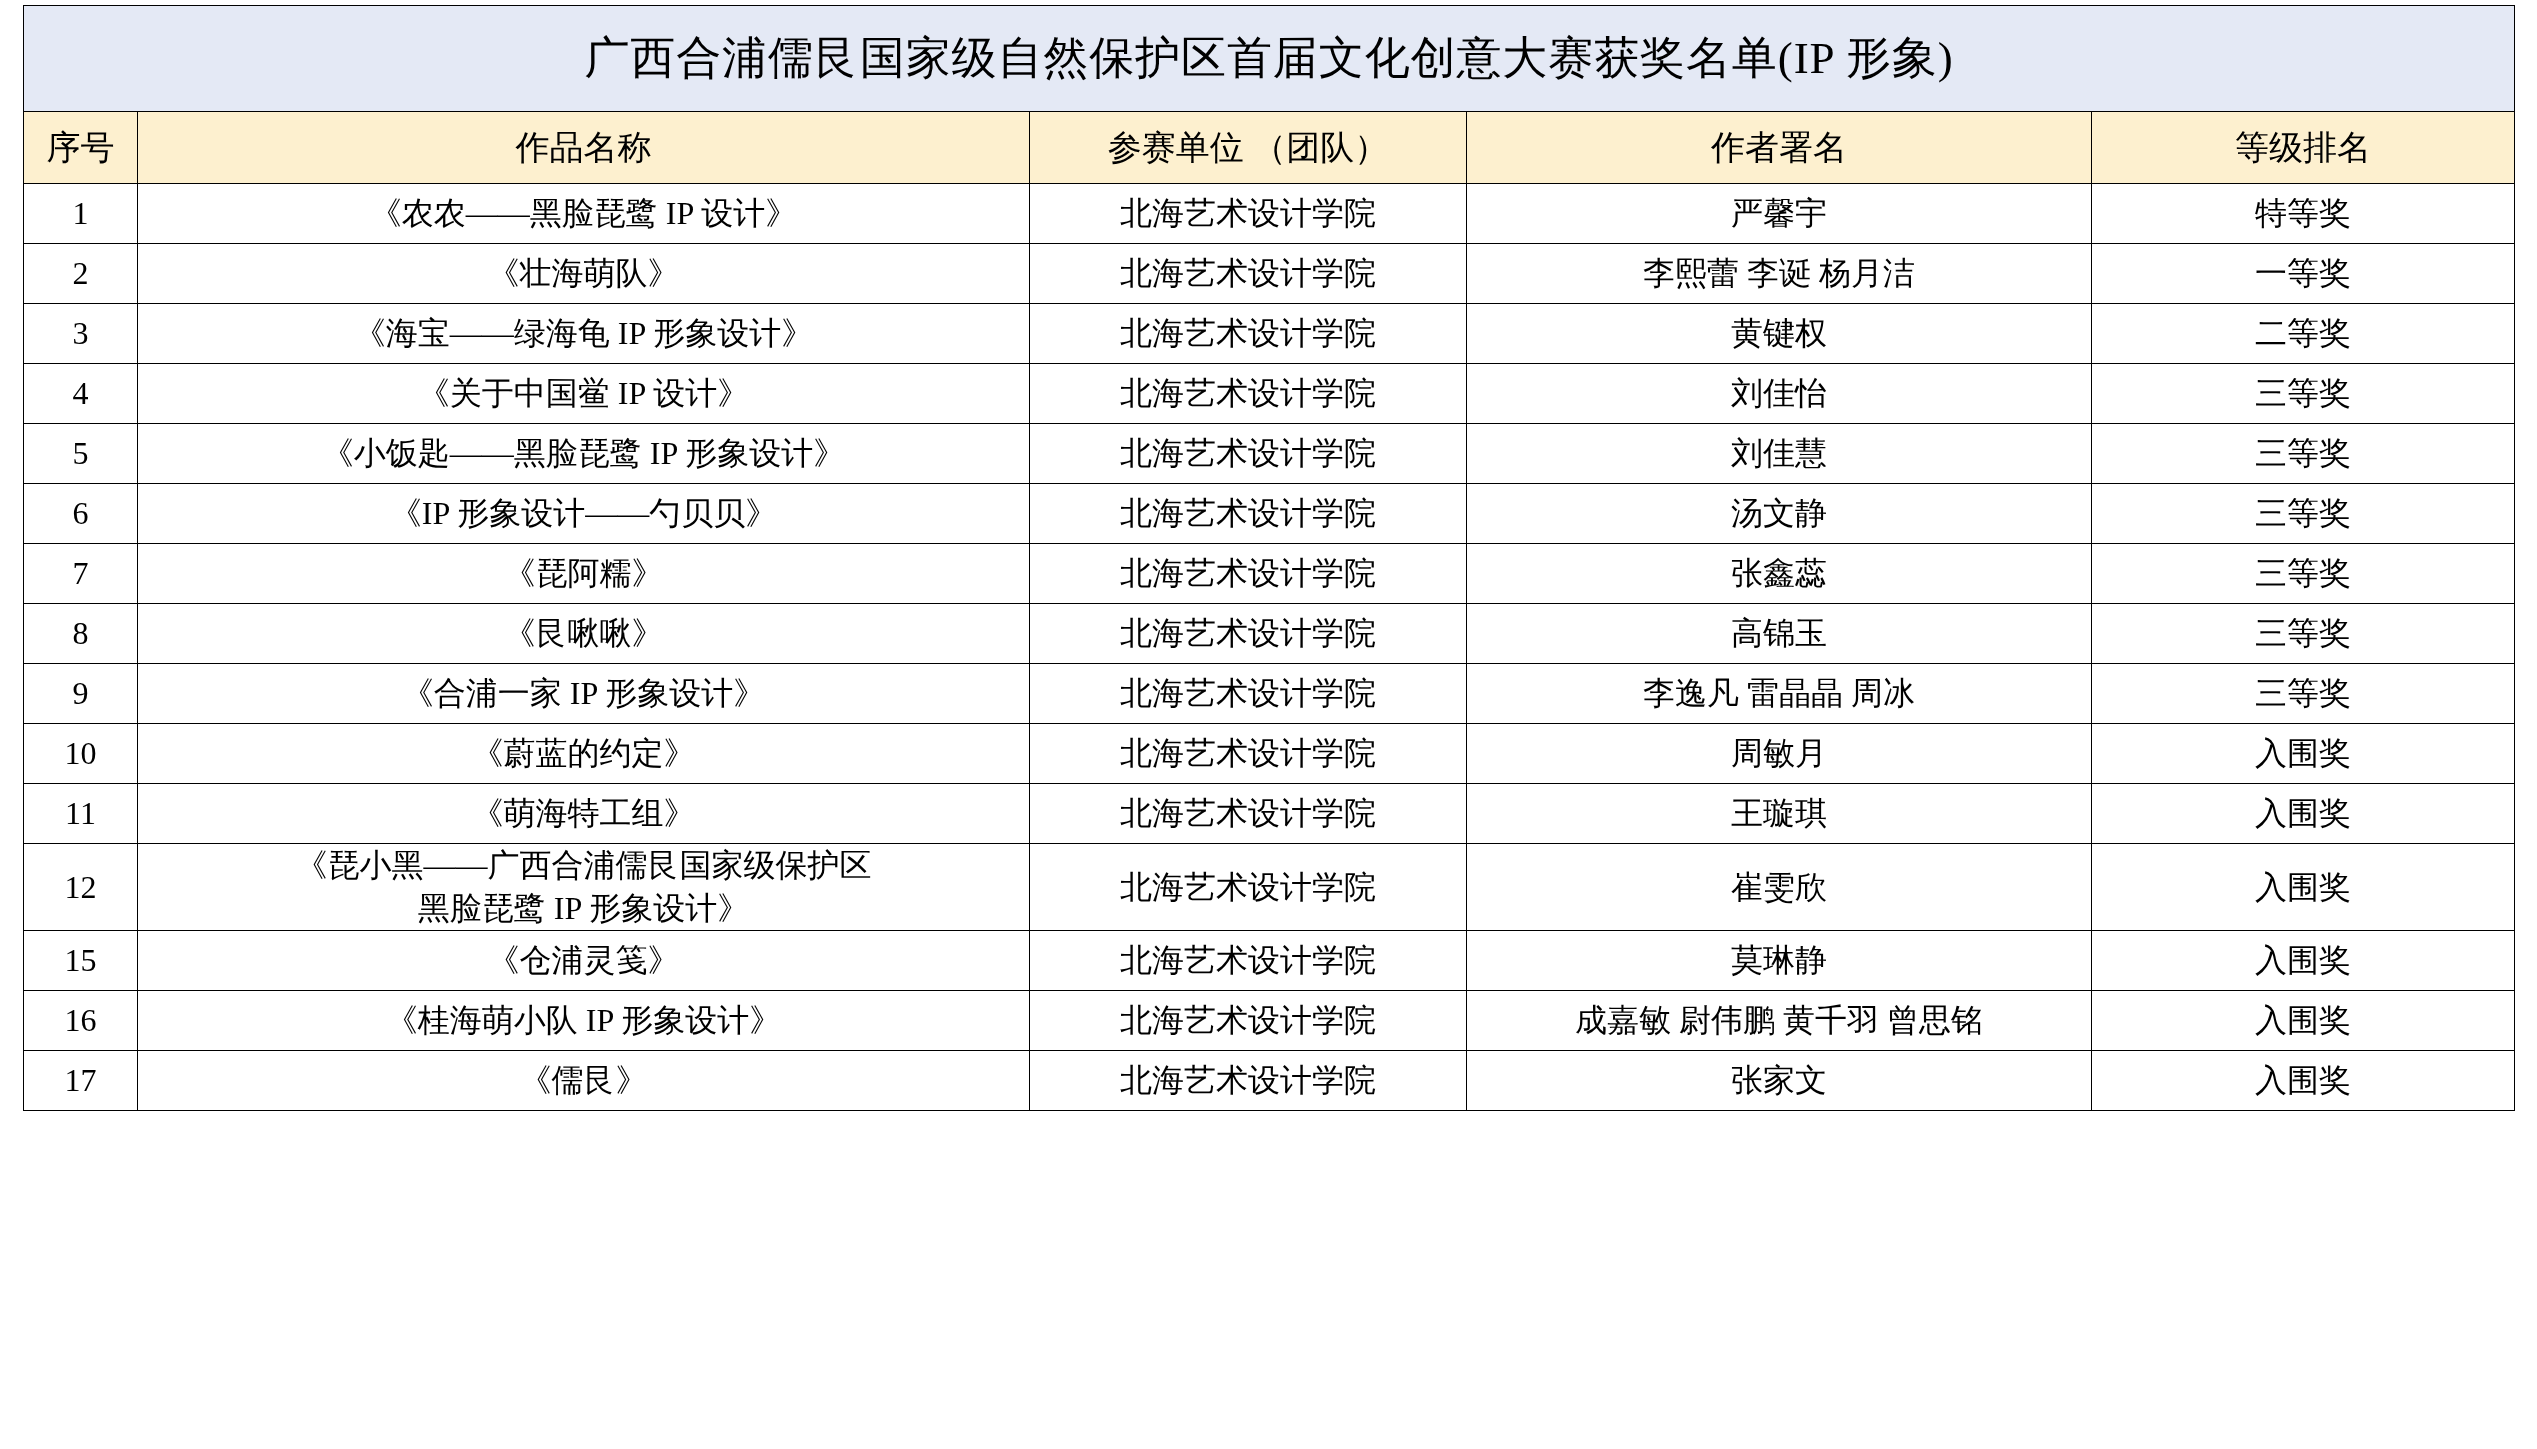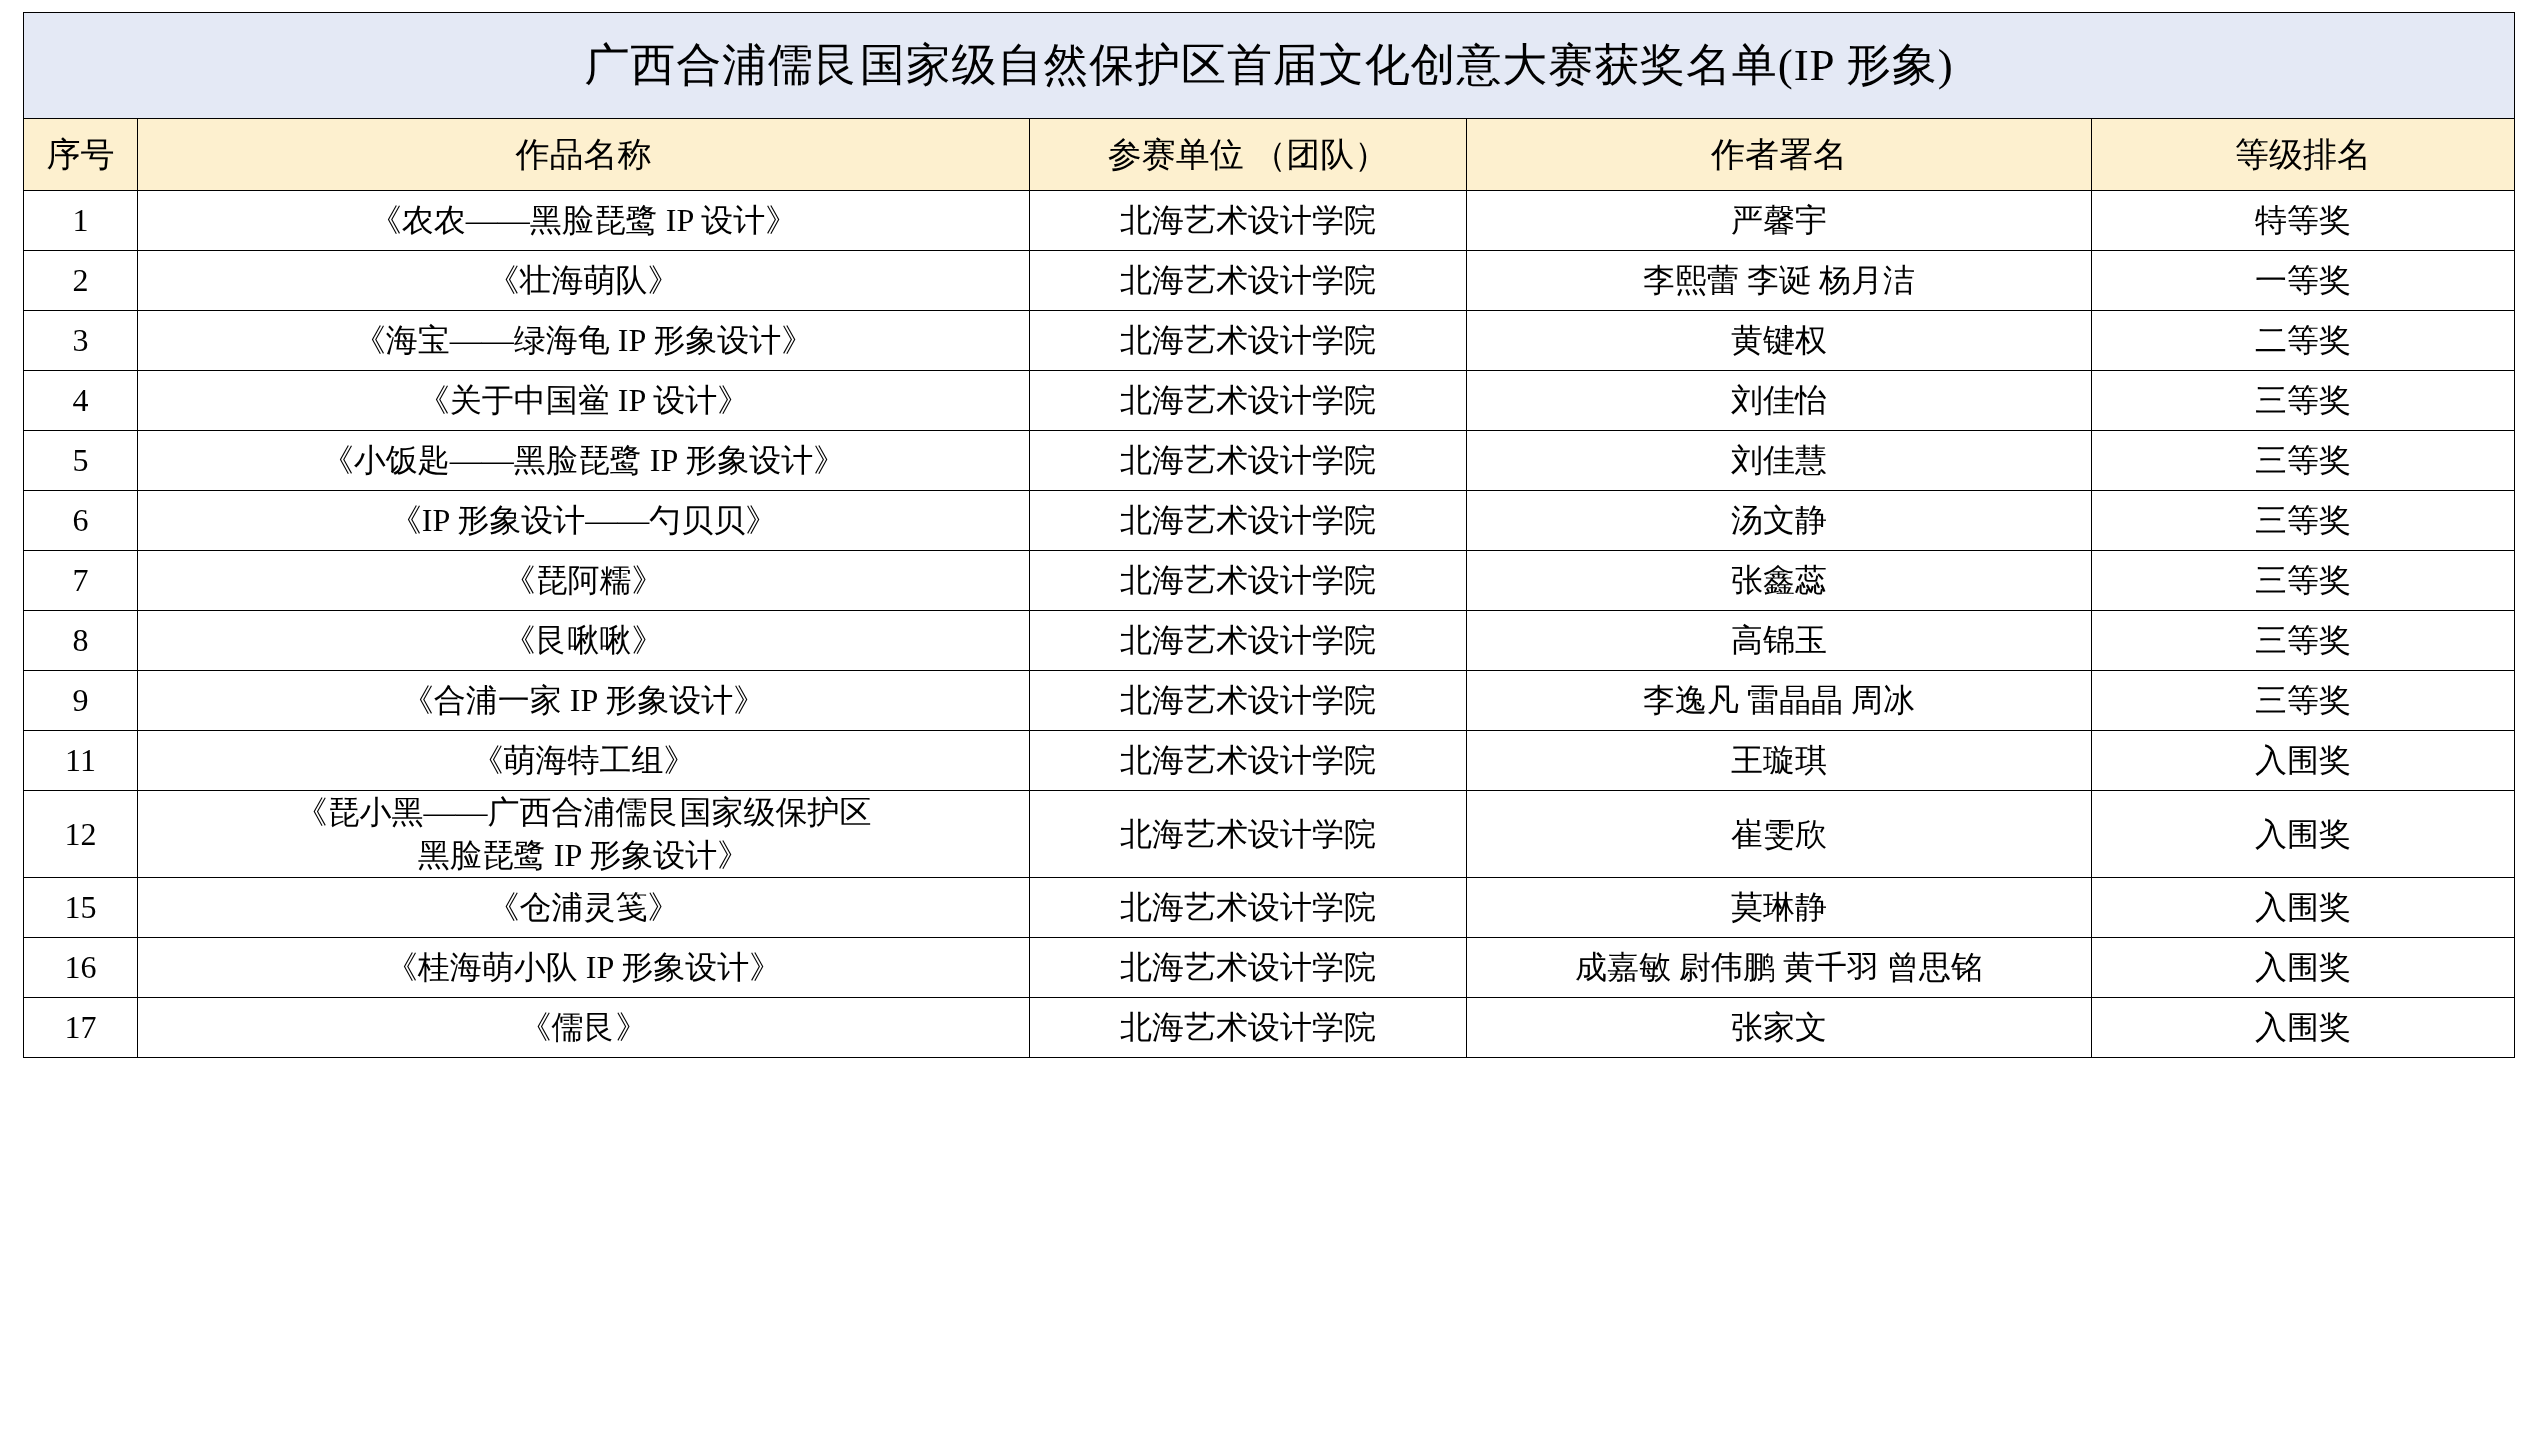--- a/index.html
+++ b/index.html
@@ -10,21 +10,21 @@
   body {
     width: 2538px;
     height: 1450px;
     font-family: "Liberation Serif", "DejaVu Serif", serif;
     color: #000000;
   }
   .sheet {
     box-sizing: border-box;
     width: 2064px;
     height: 1450px;
-    padding: 12px 23px 0 23px;
+    padding: 5px 23px 0 23px;
     background: #ffffff;
   }
   table.award-table {
     border-collapse: collapse;
     table-layout: fixed;
     width: 2491px;
     margin: 0;
   }
   table.award-table td, table.award-table th {
     border: 1.8px solid #000000;
@@ -141,20 +141,27 @@
           <td class="body-cell">三等奖</td>
         </tr>
         <tr>
           <td class="body-cell">9</td>
           <td class="body-cell">《合浦一家 IP 形象设计》</td>
           <td class="body-cell">北海艺术设计学院</td>
           <td class="body-cell">李逸凡 雷晶晶 周冰</td>
           <td class="body-cell">三等奖</td>
         </tr>
         <tr>
+          <td class="body-cell">10</td>
+          <td class="body-cell">《蔚蓝的约定》</td>
+          <td class="body-cell">北海艺术设计学院</td>
+          <td class="body-cell">周敏月</td>
+          <td class="body-cell">入围奖</td>
+        </tr>
+        <tr>
           <td class="body-cell">11</td>
           <td class="body-cell">《萌海特工组》</td>
           <td class="body-cell">北海艺术设计学院</td>
           <td class="body-cell">王璇琪</td>
           <td class="body-cell">入围奖</td>
         </tr>
         <tr>
           <td class="body-cell">12</td>
           <td class="body-cell two-line">《琵小黑——广西合浦儒艮国家级保护区<br>黑脸琵鹭 IP 形象设计》</td>
           <td class="body-cell">北海艺术设计学院</td>

